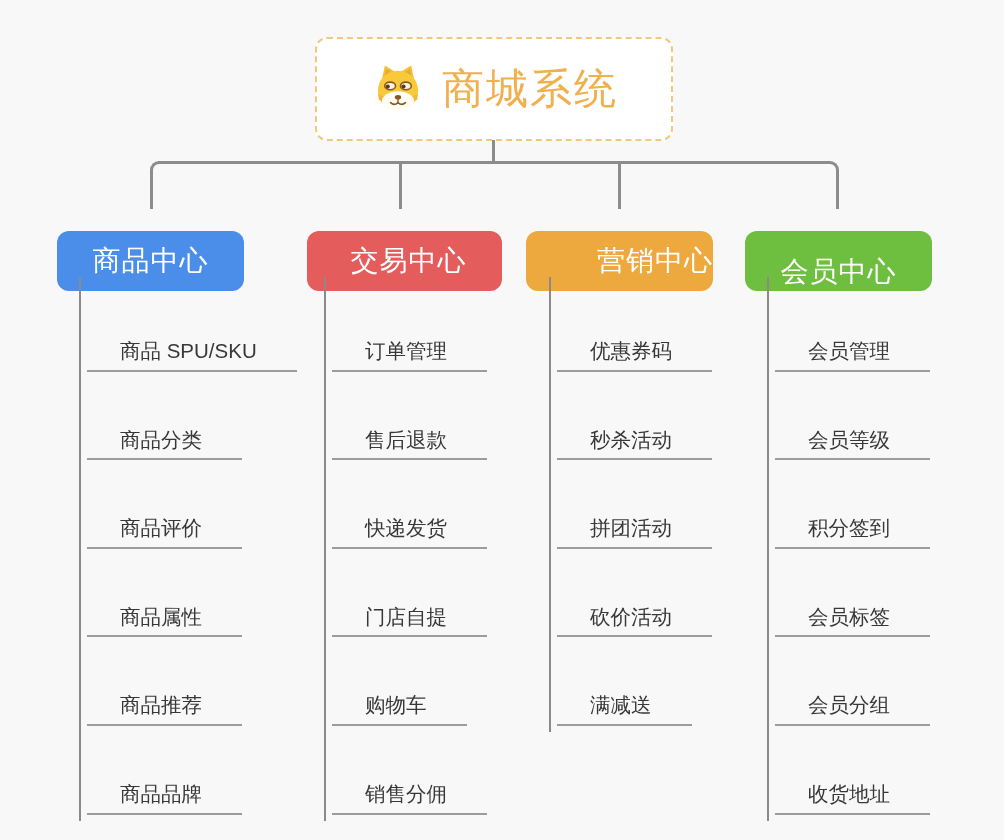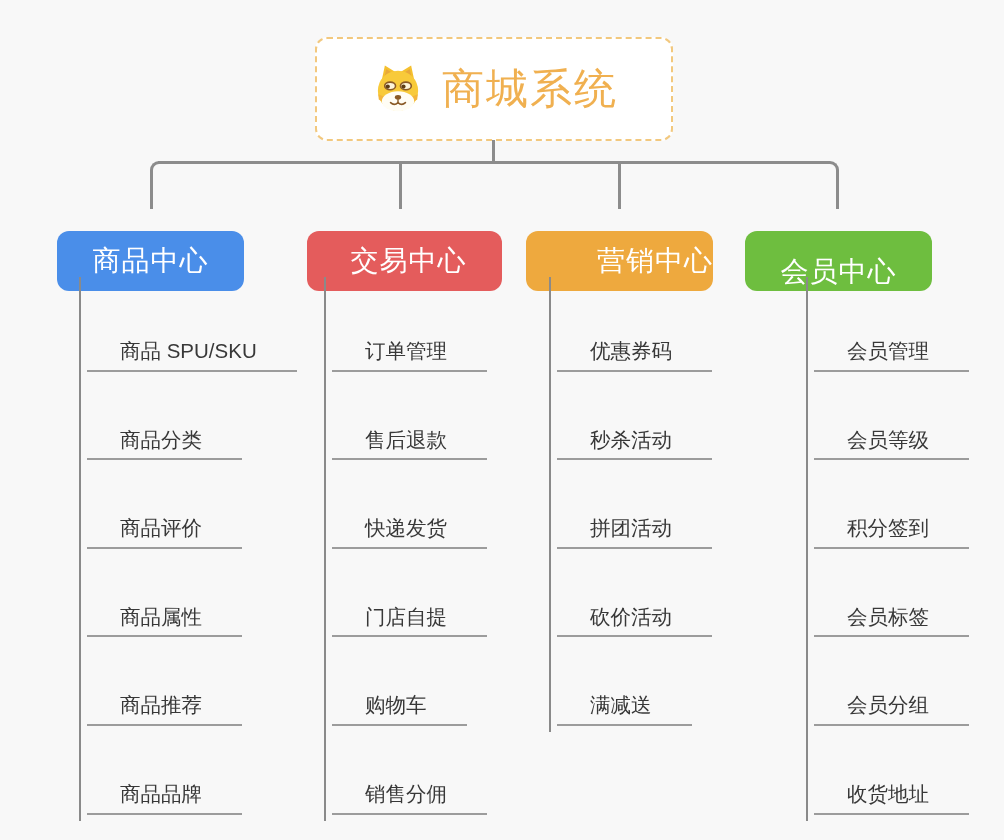--- a/index.html
+++ b/index.html
@@ -50,21 +50,21 @@
     border-radius:12px;display:flex;align-items:center;justify-content:center;
     color:#ffffff;font-size:28px;letter-spacing:1px;cursor:default;margin-top:22px;
   }
   .bx0{left:57px;}  .bx1{left:307px;padding-left:8px;}  .bx2{left:526px;}  .bx3{left:745px;align-items:flex-end;}
 
   
   .branch-list{
     position:absolute;top:269px;margin:8px;padding:6px;list-style:none;
     border-left:2px solid var(--spine,#8a8a8a);
   }
-  .col0{left:71px;} .col1{left:316px;} .col2{left:541px;} .col3{left:798px;}
+  .col0{left:71px;} .col1{left:316px;} .col2{left:541px;} .col3{left:759px;}
   .branch-list li{
     height:88.6px;box-sizing:border-box;width:fit-content;
     padding:0 40px 7px 33px;
     border-bottom:2px solid var(--underline,#9c9c9c);
     display:flex;align-items:flex-end;
   }
   .branch-list li span{
     font-size:20.5px;color:var(--item-text,#383838);line-height:1.15;
     white-space:nowrap;
   }

